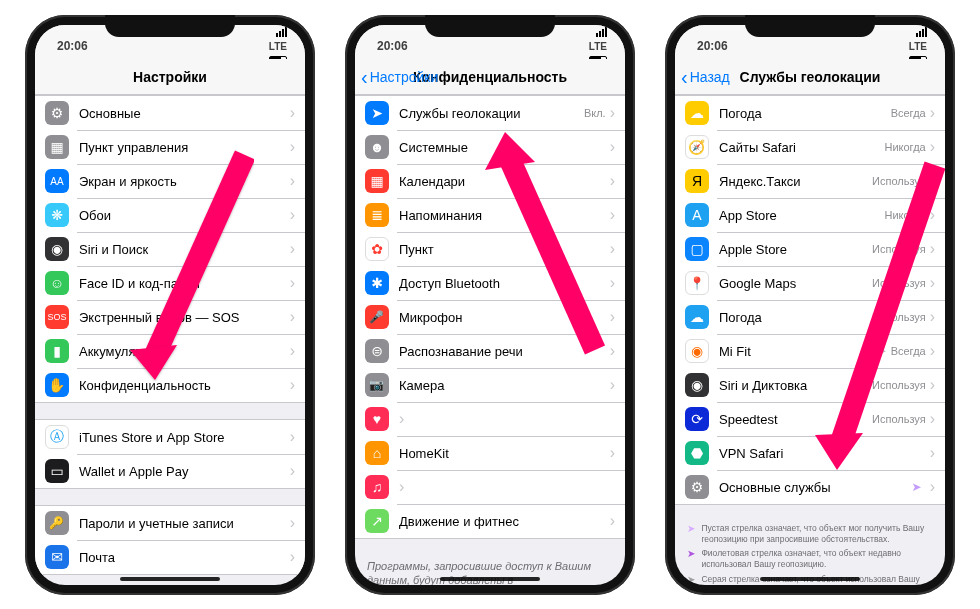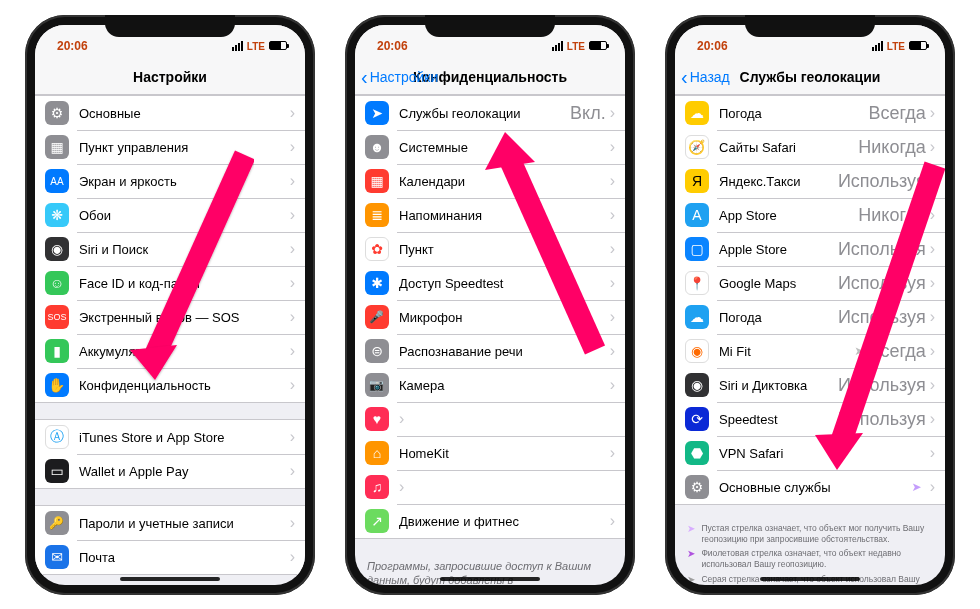--- a/index.html
+++ b/index.html
@@ -40,24 +40,24 @@
     z-index: 20;
   }
   .statusbar {
     height: 34px;
     display: flex;
     align-items: center;
     justify-content: space-between;
     padding: 8px 18px 0 22px;
     font-size: 12px;
     font-weight: 600;
-    color: #c2410c;
+    color: #404040;
     background: #f7f7f8;
   }
-  .status-right { display: flex; align-items: flex-start; gap: 4px; }
+  .status-right { display: flex; align-items: flex-end; gap: 4px; flex-direction: column; }
   .bars { display: inline-flex; align-items: flex-end; gap: 1px; }
   .bars span { width: 2px; background: #000; display: inline-block; }
   .bars span:nth-child(1){height:4px}.bars span:nth-child(2){height:6px}
   .bars span:nth-child(3){height:8px}.bars span:nth-child(4){height:10px}
   .battery { width: 18px; height: 9px; border: 1px solid #000; border-radius: 2px; position: relative; }
   .battery::after { content:""; position:absolute; right:-3px; top:2px; width:2px; height:4px; background:#000; border-radius:0 1px 1px 0;}
   .battery i { display:block; width: 70%; height:100%; background:#000;}
   .navbar {
     height: 36px;
     background: #f7f7f8;
@@ -90,21 +90,21 @@
     content:""; position:absolute; left:42px; right:0; top:0;
     border-top: 0.5px solid #c8c7cc;
   }
   .row .icon {
     width: 24px; height: 24px; border-radius: 6px;
     margin-right: 10px; flex-shrink: 0;
     display:flex; align-items:center; justify-content:center;
     font-size: 14px; color: #fff;
   }
   .row .label { flex: 1; font-size: 13px; color: #000; white-space: nowrap; overflow: hidden; text-overflow: ellipsis;}
-  .row .value { font-size: 18px; color: #8e8e93; margin-right: 4px; }
+  .row .value { font-size: 11px; color: #8e8e93; margin-right: 4px; }
   .row .chevron { color: #c7c7cc; font-size: 16px; }
   .row .loc-arrow { color: #c49dfc; margin-right: 4px; font-size: 12px;}
   .row .loc-arrow.gray { color: #bdbdbd; }
   .footnote { font-size: 11px; color: #6d6d72; padding: 4px 12px 8px; line-height: 1.3; font-style: italic; }
   .footnote-row { display:flex; gap: 6px; padding: 2px 12px; font-size: 8.5px; color: #6d6d72; line-height: 1.25;}
   .footnote-row .fa { flex-shrink:0; font-size: 10px;}
   .footnote-row .fa.outline { color: #c49dfc; filter: brightness(1.1);}
   .footnote-row .fa.purple { color: #af52de; }
   .footnote-row .fa.gray { color: #9d9d9d; }
   .arrow-overlay {
@@ -273,21 +273,21 @@
             <div class="label">Напоминания</div>
             <span class="chevron">›</span>
           </div>
           <div class="row">
             <div class="icon" style="background: rgb(255, 255, 255); border: 0.5px solid rgb(221, 221, 221); color: rgb(255, 59, 48);">✿</div>
             <div class="label">Пункт</div>
             <span class="chevron">›</span>
           </div>
           <div class="row">
             <div class="icon" style="background: rgb(0, 122, 255);">✱</div>
-            <div class="label">Доступ Speedtest</div>
+            <div class="label">Доступ Bluetooth</div>
             <span class="chevron">›</span>
           </div>
           <div class="row">
             <div class="icon" style="background: rgb(255, 59, 48); font-size: 12px;">🎤</div>
             <div class="label">Микрофон</div>
             <span class="chevron">›</span>
           </div>
           <div class="row">
             <div class="icon" style="background: rgb(142, 142, 147);">⊜</div>
             <div class="label">Распознавание речи</div>

